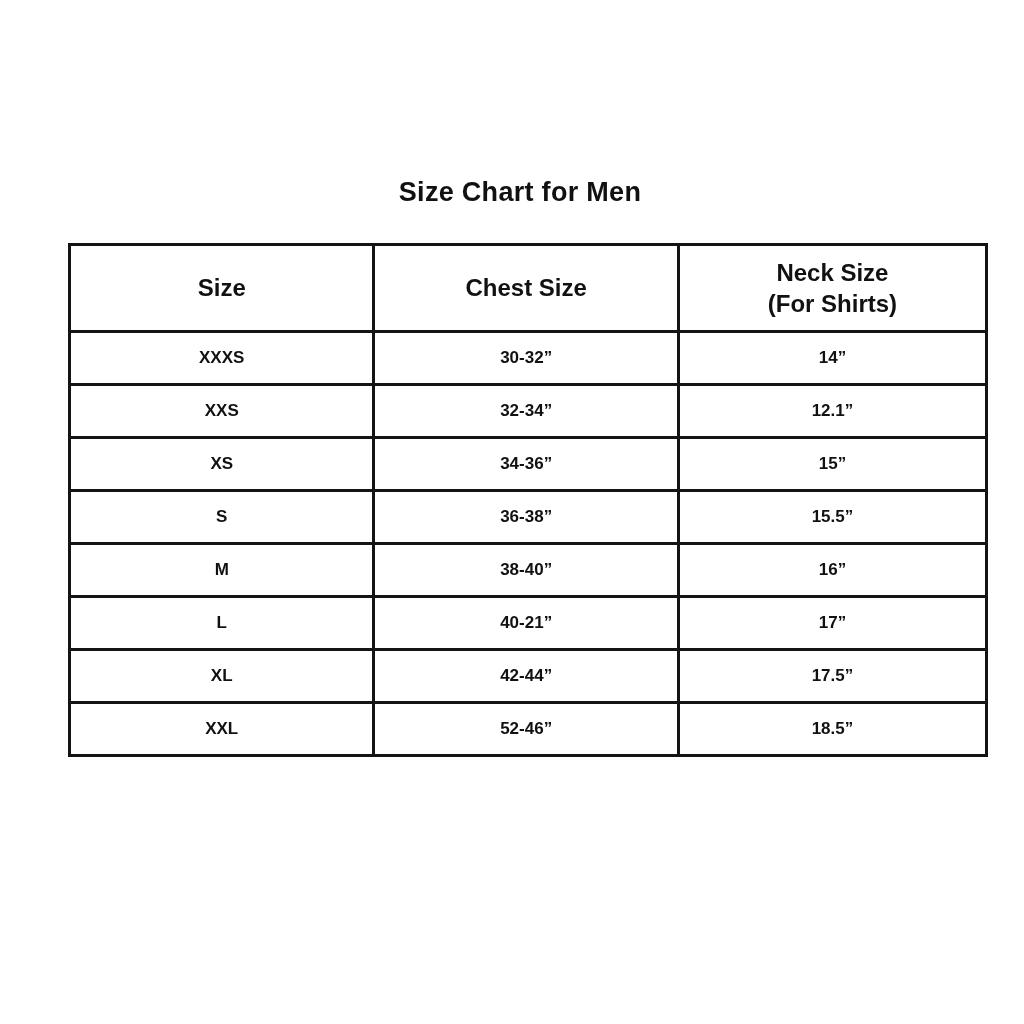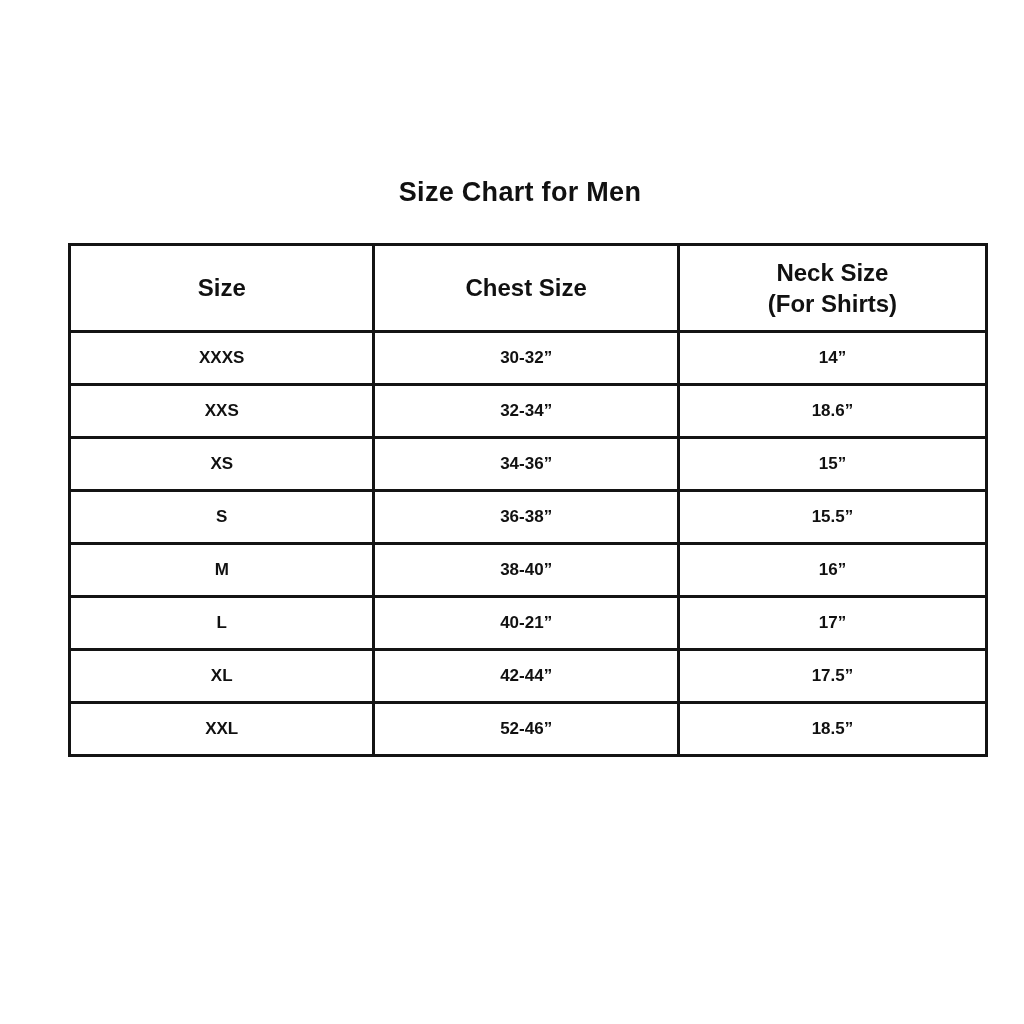--- a/index.html
+++ b/index.html
@@ -88,21 +88,21 @@
     </thead>
     <tbody>
       <tr>
         <td>XXXS</td>
         <td>30-32”</td>
         <td>14”</td>
       </tr>
       <tr>
         <td>XXS</td>
         <td>32-34”</td>
-        <td>18.6”</td>
+        <td>12.1”</td>
       </tr>
       <tr>
         <td>XS</td>
         <td>34-36”</td>
         <td>15”</td>
       </tr>
       <tr>
         <td>S</td>
         <td>36-38”</td>
         <td>15.5”</td>

